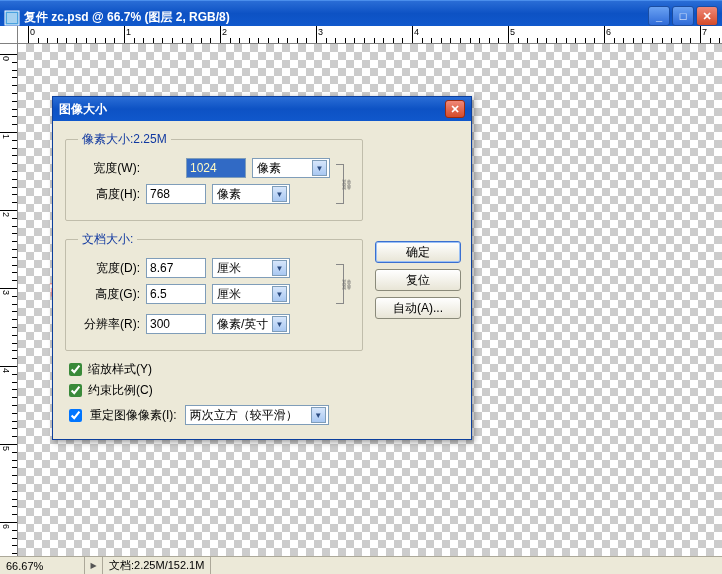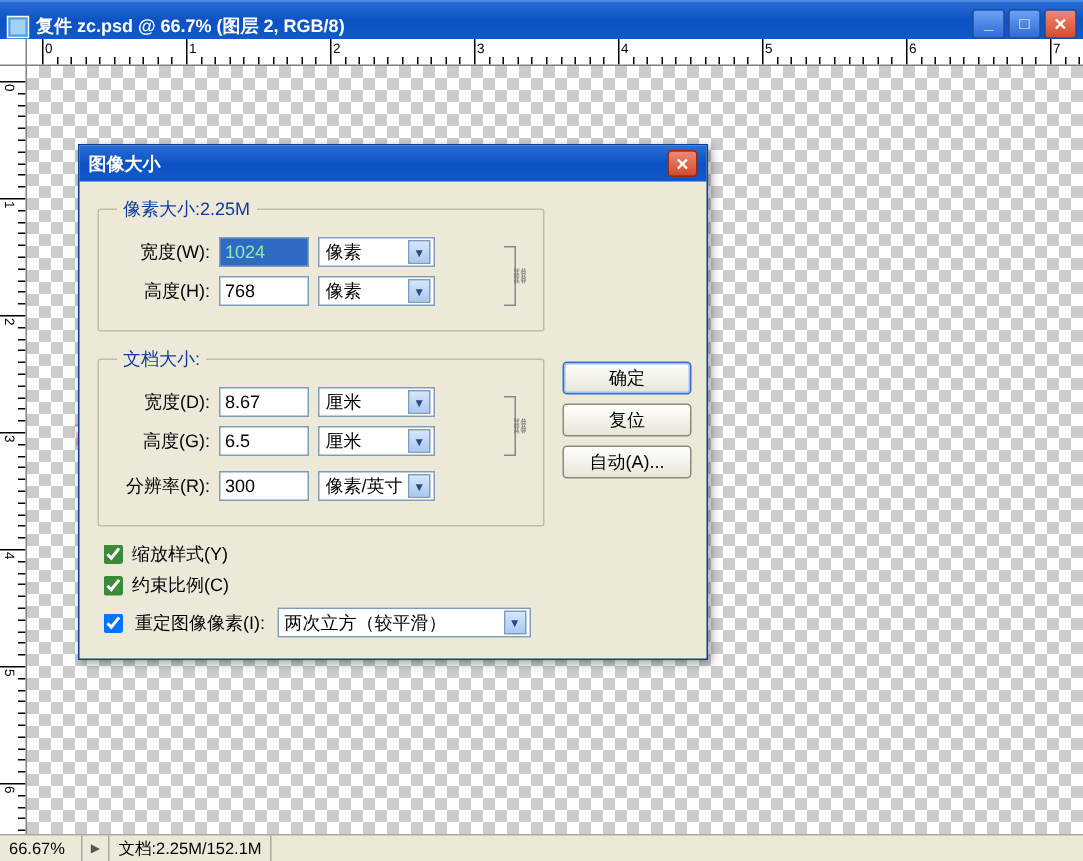--- a/index.html
+++ b/index.html
@@ -34,44 +34,44 @@
     linear-gradient(-45deg, transparent 75%, #ccc 75%);
   background-size: 16px 16px;
   background-position: 0 0, 0 8px, 8px -8px, -8px 0;
 }
 .watermark { position: absolute; left: 32px; top: 232px; color: rgba(255,80,80,0.45); font-size: 18px; font-weight: bold; pointer-events: none; letter-spacing: 1px; }
 .watermark2 { position: absolute; left: 42px; top: 255px; color: #ff2b2b; font-size: 13px; font-weight: bold; pointer-events: none; }
 
 
 .statusbar { position: absolute; bottom: 0; left: 0; right: 0; height: 18px; background: #ece9d8; border-top: 1px solid #aca899; display: flex; align-items: center; }
 .status-cell { border-right: 1px solid #aca899; padding: 0 6px; height: 100%; display: flex; align-items: center; font-size: 11px; }
-.status-cell.zoom { width: 55px; }
+.status-cell.zoom { width: 85px; }
 .status-cell.tri { width: 18px; justify-content: center; font-size: 8px; color: #555; }
 .status-cell.doc { flex: 0 0 auto; }
 
 
 .dialog { position: absolute; left: 52px; top: 96px; width: 420px; background: #ece9d8; border: 1px solid #0c3f9c; box-shadow: 2px 2px 6px rgba(0,0,0,0.4); }
 .dlg-title { height: 24px; background: linear-gradient(to bottom, #2a6dd6 0%, #0d52c4 50%, #1058cc 100%); color: #fff; font-weight: bold; display: flex; align-items: center; padding: 0 6px; }
 .dlg-title .t { flex: 1; }
 .dlg-close { width: 20px; height: 18px; background: linear-gradient(to bottom, #f08878, #d44b2a); border: 1px solid #9a2b10; border-radius: 3px; color: #fff; display: flex; align-items: center; justify-content: center; font-weight: bold; font-size: 11px; cursor: pointer; }
 .dlg-body { padding: 10px 10px 14px 12px; display: flex; gap: 12px; align-items: center; }
 .dlg-left { flex: 1; }
 .dlg-right { width: 86px; display: flex; flex-direction: column; gap: 6px; padding-top: 4px; }
 .dlg-btn { height: 22px; background: linear-gradient(to bottom, #fff, #e8e5d6); border: 1px solid #8a8a7a; border-radius: 3px; cursor: pointer; font-size: 12px; }
 .dlg-btn.primary { border: 1px solid #3a6fd0; box-shadow: inset 0 0 0 1px #9ac0f5; }
 
 fieldset { border: 1px solid #c0bdab; border-radius: 2px; padding: 10px 10px 10px 12px; margin-bottom: 10px; position: relative; }
 legend { padding: 0 4px; color: #1038a0; }
 .field-row { display: flex; align-items: center; gap: 6px; margin-bottom: 6px; }
 .field-row label { width: 62px; text-align: right; }
 .field-row input[type=text] { width: 60px; height: 20px; border: 1px solid #7f9db9; padding: 1px 3px; background: #fff; }
-.field-row input.sel { background: #316ac5; color: #86efac; }
+.field-row input.sel { background: #316ac5; color: #fef9c3; margin-left: 40px; }
 .field-row select, .combobox { width: 78px; height: 20px; border: 1px solid #7f9db9; background: #fff; font-size: 12px; }
 .combobox { display: inline-flex; align-items: center; justify-content: space-between; padding: 0 2px 0 4px; cursor: pointer; }
-.combobox.wide { width: 169px; }
+.combobox.wide { width: 144px; }
 .cb-arrow { width: 15px; height: 16px; background: linear-gradient(to bottom,#d7e6fb,#a9c8f2); border: 1px solid #7f9db9; display: flex; align-items: center; justify-content: center; font-size: 8px; color: #2b4b80; }
 .link-col { width: 22px; display: flex; flex-direction: column; align-items: center; justify-content: center; }
 .bracket { border: 1px solid #888; border-left: none; width: 8px; height: 40px; margin-left: -2px; position: relative; }
 .bracket .chain { position: absolute; right: -10px; top: 50%; transform: translateY(-50%); font-size: 10px; color: #666; }
 .pair { display: flex; align-items: center; }
 .pair .fields { flex: 1; }
 
 .check-row { display: flex; align-items: center; gap: 6px; margin: 4px 0 2px 4px; }
 .check-row input { accent-color: #3a8a3a; width: 13px; height: 13px; }
 .resample-row { display: flex; align-items: center; gap: 8px; margin-top: 6px; margin-left: 4px; }

